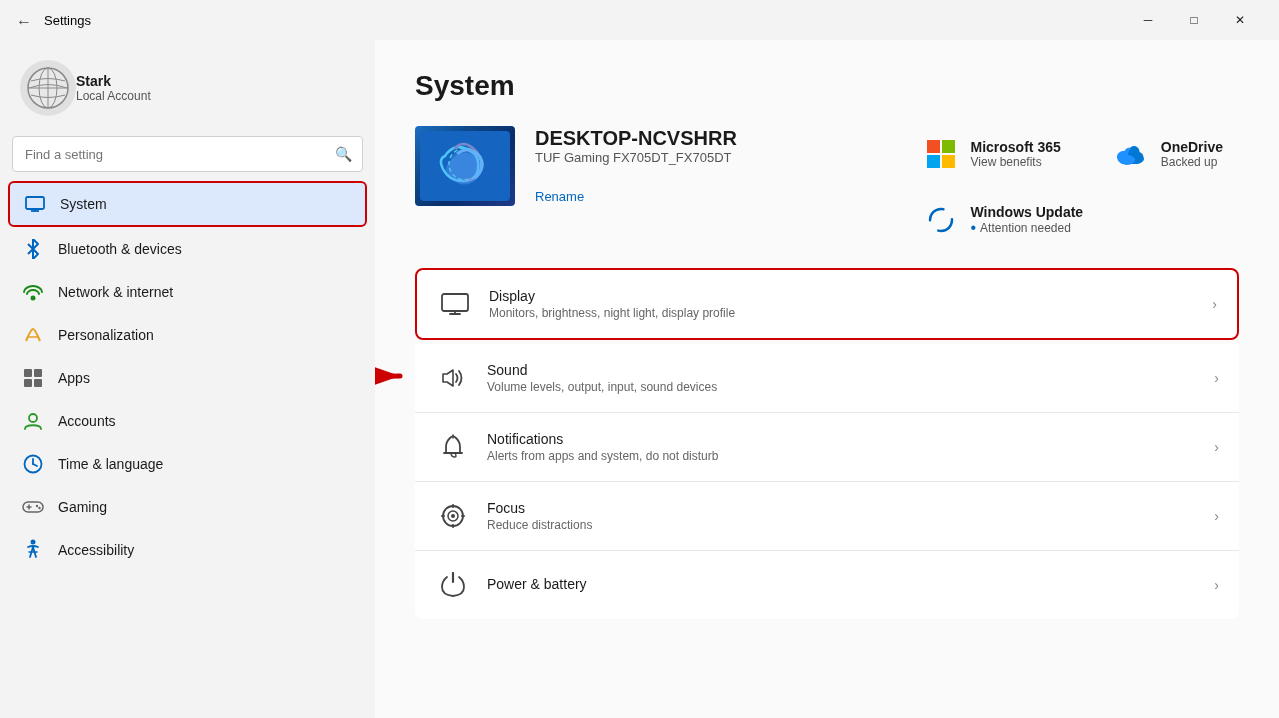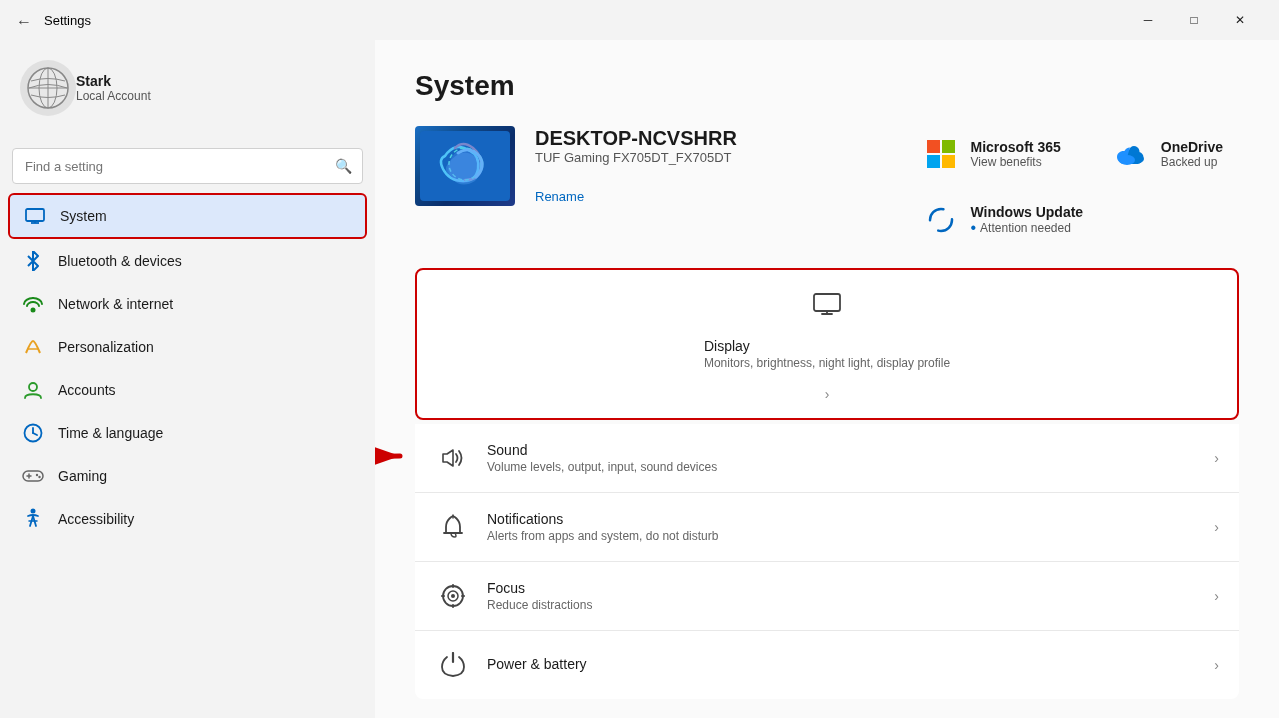--- a/index.html
+++ b/index.html
@@ -77,21 +77,21 @@
       align-items: center;
       justify-content: center;
       overflow: hidden;
       flex-shrink: 0;
     }
     .user-info { display: flex; flex-direction: column; }
     .user-name { font-size: 14px; font-weight: 600; color: #1a1a1a; }
     .user-type { font-size: 12px; color: #555; }
 
     .search-box {
-      margin: 16px 4px 8px 4px;
+      margin: 4px 4px 8px 4px;
       position: relative;
     }
     .search-input {
       width: 100%;
       height: 36px;
       border: 1px solid #d0d0d0;
       border-radius: 4px;
       background: white;
       padding: 0 36px 0 12px;
       font-size: 13px;
@@ -202,21 +202,21 @@
       display: flex;
       align-items: center;
       gap: 16px;
       padding: 16px 20px;
       background: white;
       border-bottom: 1px solid #e8e8e8;
       cursor: pointer;
       transition: background 0.15s;
       position: relative;
     }
-    .settings-item:first-child { border-radius: 8px 8px 0 0; flex-direction: column; }
+    .settings-item:first-child { border-radius: 8px 8px 0 0; }
     .settings-item:last-child { border-radius: 0 0 8px 8px; border-bottom: none; }
     .settings-item.highlighted {
       border: 2px solid #cc0000;
       border-radius: 8px;
       margin-bottom: 4px;
     }
     .settings-item-icon {
       width: 36px;
       height: 36px;
       display: flex;
@@ -336,20 +336,31 @@
       <div class="nav-item">
         <div class="nav-icon">
           <svg width="20" height="20" viewBox="0 0 20 20" fill="none">
             <path d="M3 16 Q8 4 10 4 Q12 4 17 16" stroke="#e8a020" stroke-width="2" fill="none"></path>
             <line x1="5" y1="12" x2="15" y2="12" stroke="#e8a020" stroke-width="1.5"></line>
           </svg>
         </div>
         <span>Personalization</span>
       </div>
 
+      <div class="nav-item">
+        <div class="nav-icon">
+          <svg width="20" height="20" viewBox="0 0 20 20" fill="none">
+            <rect x="1" y="1" width="8" height="8" rx="1" fill="#666"></rect>
+            <rect x="11" y="1" width="8" height="8" rx="1" fill="#666"></rect>
+            <rect x="1" y="11" width="8" height="8" rx="1" fill="#666"></rect>
+            <rect x="11" y="11" width="8" height="8" rx="1" fill="#666"></rect>
+          </svg>
+        </div>
+        <span>Apps</span>
+      </div>
 
       <div class="nav-item">
         <div class="nav-icon">
           <svg width="20" height="20" viewBox="0 0 20 20" fill="none">
             <circle cx="10" cy="7" r="4" stroke="#2a9a2a" stroke-width="1.8" fill="none"></circle>
             <path d="M2 18 C2 13 18 13 18 18" stroke="#2a9a2a" stroke-width="1.8" fill="none" stroke-linecap="round"></path>
           </svg>
         </div>
         <span>Accounts</span>
       </div>

